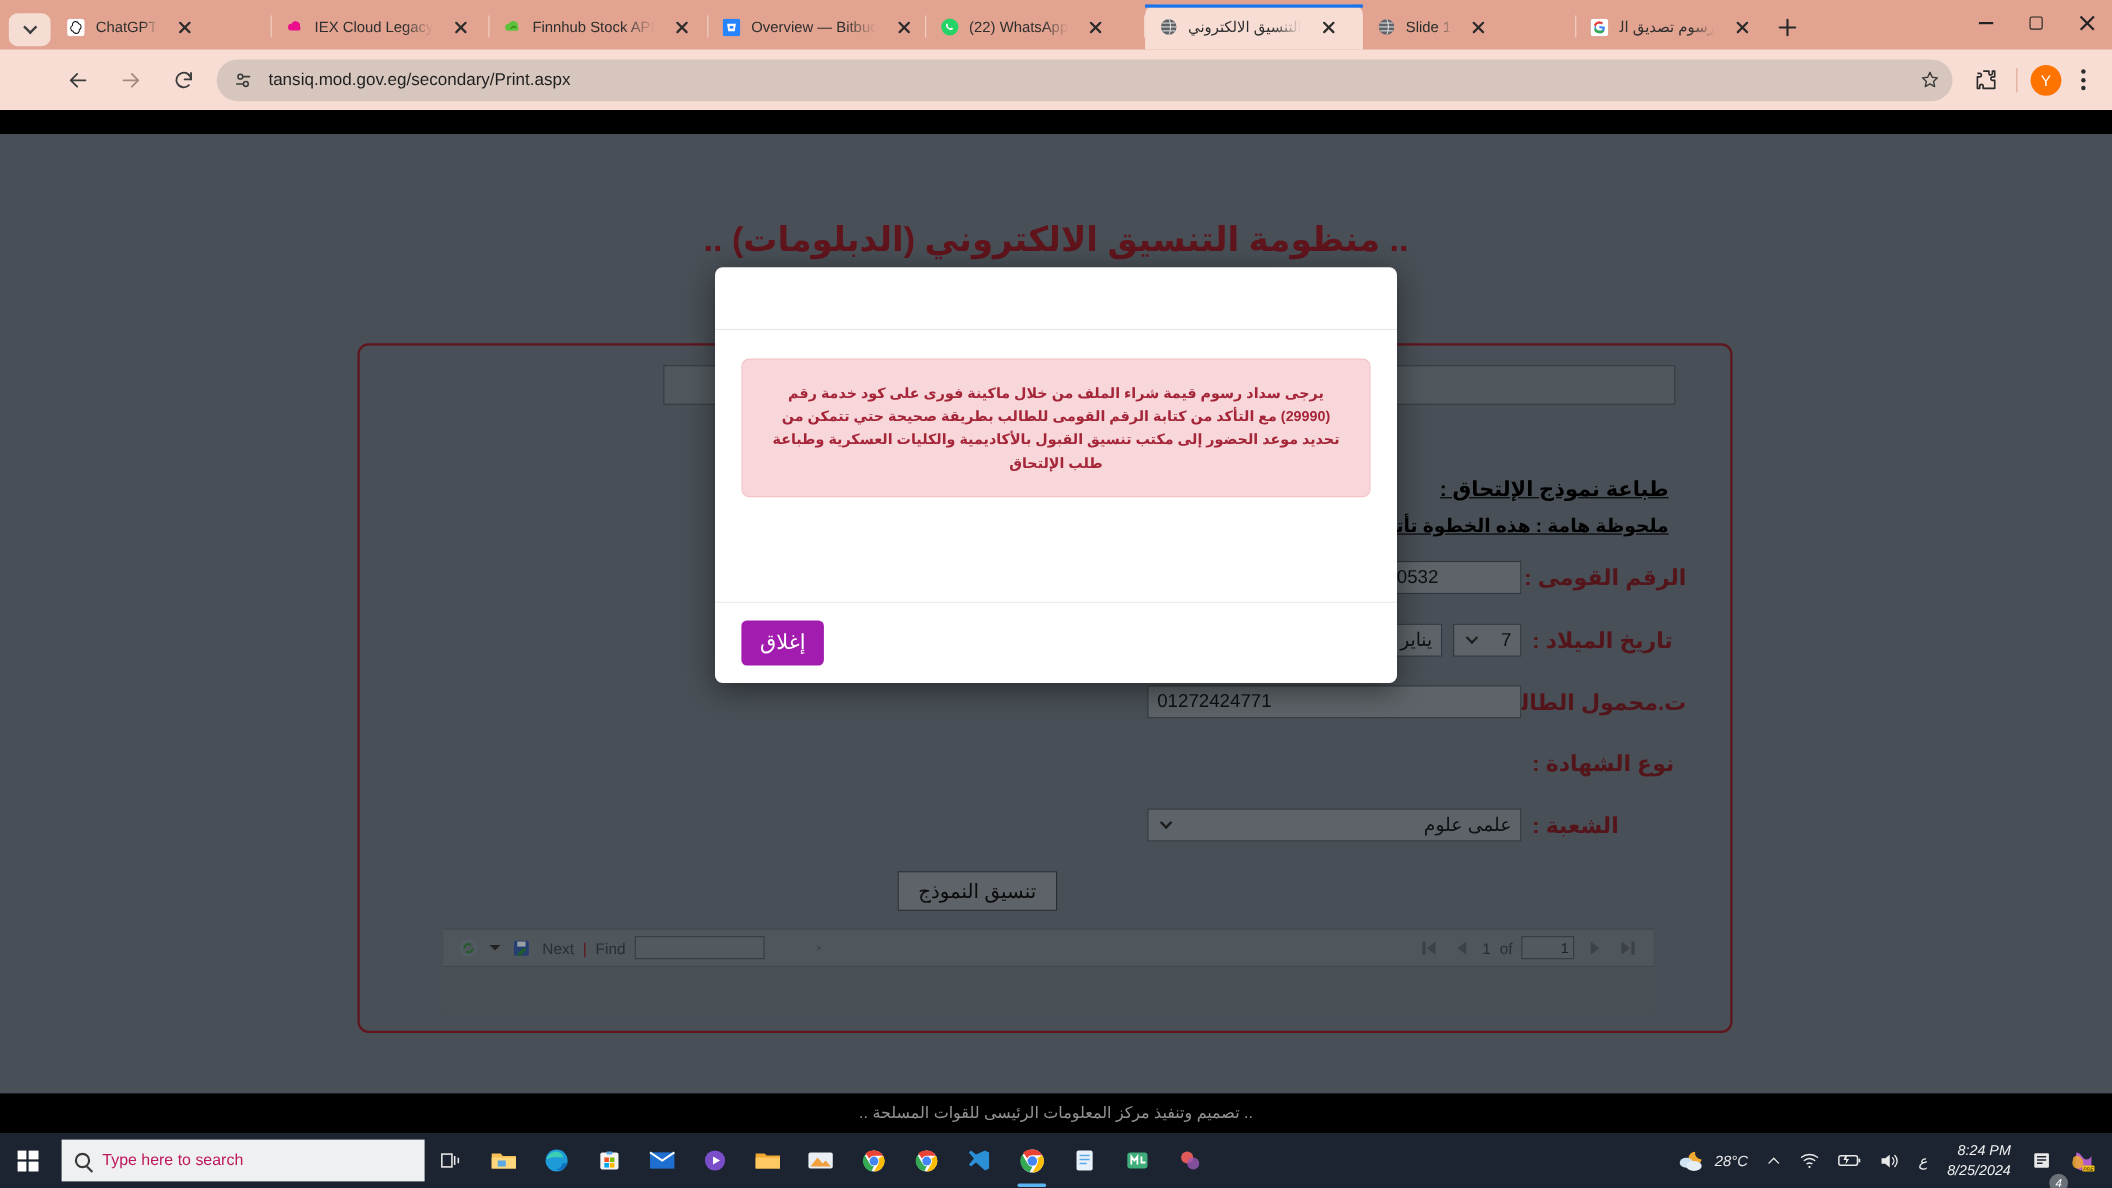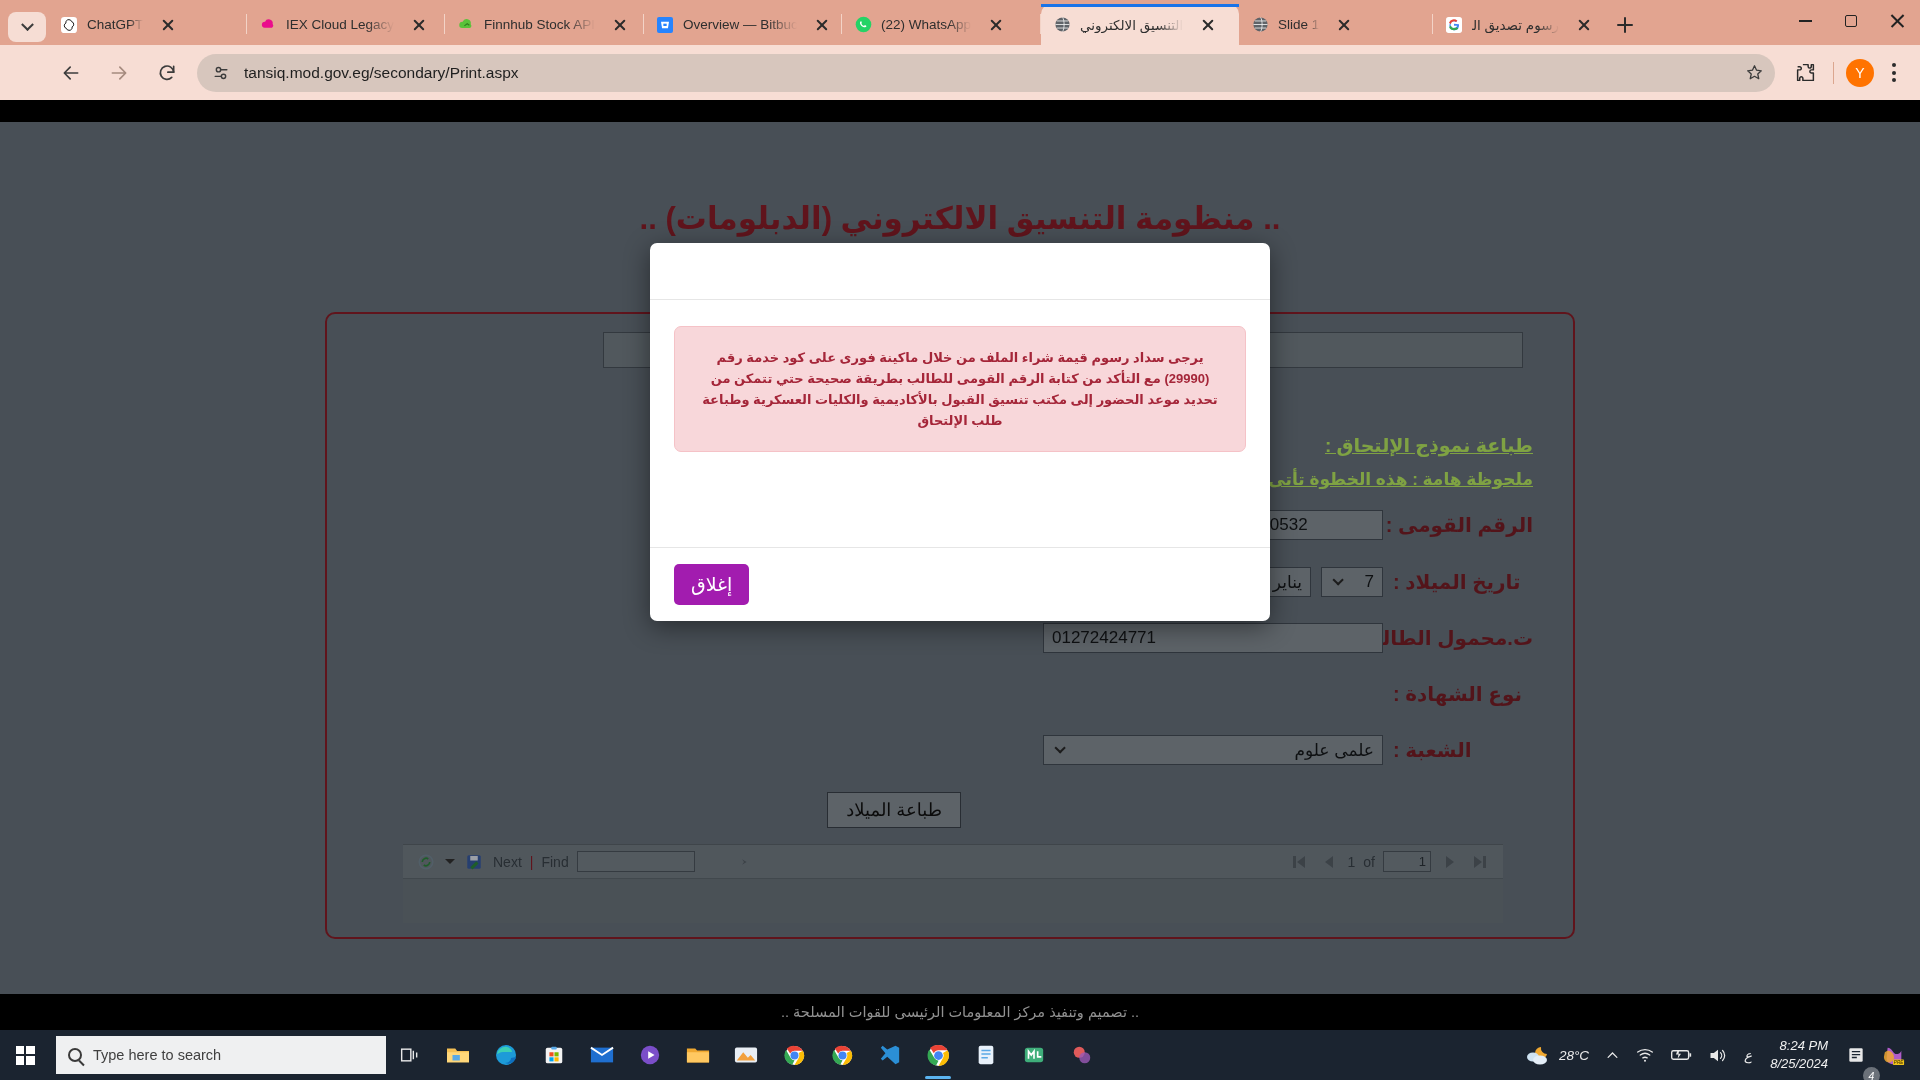--- a/index.html
+++ b/index.html
@@ -163,22 +163,22 @@
     border: 2px solid #8f1f2a; border-radius: 10px;
     direction: rtl;
   }
   #screen-title {
     position: absolute; right: 50px; top: 18px; width: 920px; height: 36px;
     background: #7a838b; border: 1px solid #4d565e;
     color: #111; font-size: 19px; font-weight: bold;
     display: flex; align-items: center; justify-content: center;
   }
   .form-link {
-    position: absolute; right: 40px;
-    color: #bef264; font-size: 19px; font-weight: bold;
+    position: absolute; right: 56px;
+    color: #000000; font-size: 19px; font-weight: bold;
     text-decoration: underline; white-space: nowrap; cursor: pointer;
   }
   #link-print-form { top: 120px; }
   #link-note { top: 155px; font-size: 17px; }
 
   .form-row {
     position: absolute; right: 40px; height: 32px;
     display: flex; align-items: center; gap: 10px;
   }
   .form-label {
@@ -278,21 +278,21 @@
     display: flex; align-items: center; padding: 0 12px; flex: none; cursor: text;
   }
   #tb-search .mag {
     width: 14px; height: 14px; border: 2px solid #3a3a3a; border-radius: 50%;
     position: relative; flex: none; margin-right: 11px;
   }
   #tb-search .mag::after {
     content:""; position:absolute; right:-5px; bottom:-4px; width:7px; height:2px;
     background:#3a3a3a; transform: rotate(45deg);
   }
-  #tb-search span { font-size: 14.5px; color: #404040; }
+  #tb-search span { font-size: 14.5px; color: #be185d; }
   .tb-app {
     width: 48px; height: 50px; flex: none; display:flex; align-items:center; justify-content:center;
     cursor: pointer; position: relative;
   }
   .tb-app.open::after {
     content:""; position:absolute; bottom:1px; left:11px; width:26px; height:3px;
     background:#5bb4f0; border-radius:2px;
   }
   #tray { margin-left: auto; display: flex; align-items: center; height: 50px; padding-right: 6px; font-style: italic; }
   .tray-item { display:flex; align-items:center; height:50px; padding: 0 8px; cursor:pointer; color:#eaeaea; font-size:13.5px; }
@@ -507,21 +507,21 @@
         </div>
 
         <div class="form-row" id="row-branch">
           <span class="form-label">الشعبة :</span>
           <span class="fld sel" style="width:340px">
             <span>علمى علوم</span>
             <span class="selchev"></span>
           </span>
         </div>
 
-        <button id="print-btn">طباعة الميلاد</button>
+        <button id="print-btn">تنسيق النموذج</button>
 
         <div id="report-viewer">
           <div id="rv-toolbar">
             <span class="rv-btn">
               <svg width="18" height="18" viewBox="0 0 24 24">
                 <circle cx="12" cy="12" r="9" fill="none" stroke="#7a8e9c" stroke-width="2"></circle>
                 <path d="M7 12a5 5 0 018-4M17 12a5 5 0 01-8 4" fill="none" stroke="#2e8b3f" stroke-width="2.2"></path>
               </svg>
             </span>
             <span class="rv-btn" style="width:10px">

